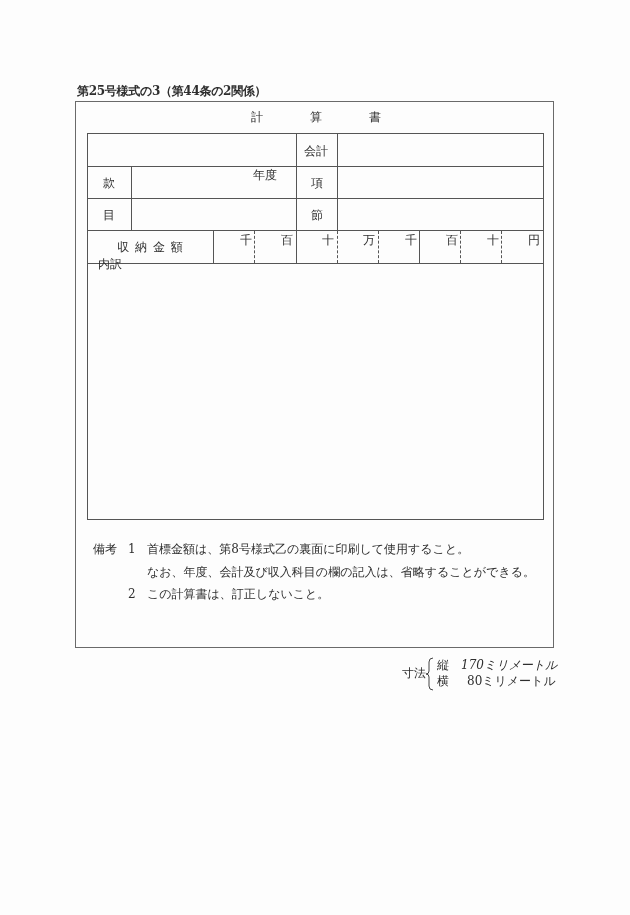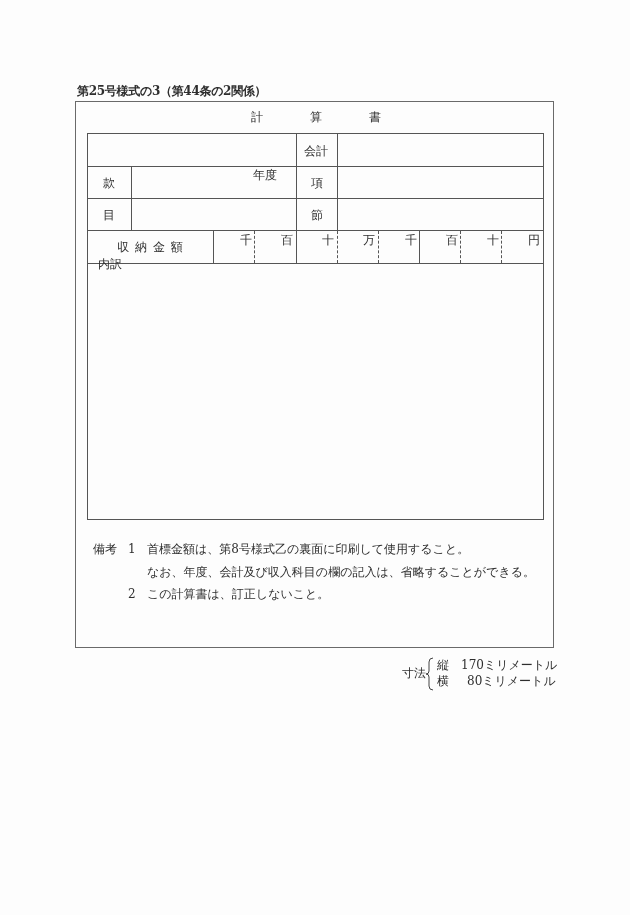--- a/index.html
+++ b/index.html
@@ -94,15 +94,15 @@
 <span class="remarks" style="left:147px;top:542px;">首標金額は、第8号様式乙の裏面に印刷して使用すること。</span>
 <span class="remarks" style="left:147px;top:565px;">なお、年度、会計及び収入科目の欄の記入は、省略することができる。</span>
 <span class="remarks" style="left:128px;top:587px;">2</span>
 <span class="remarks" style="left:147px;top:587px;">この計算書は、訂正しないこと。</span>
 
 <span class="dims" style="left:402px;top:666px;">寸法</span>
 <svg class="brace" viewBox="0 0 8 34">
   <path d="M7 1 Q3 1 3 5 L3 14 Q3 17 0 17 Q3 17 3 20 L3 29 Q3 33 7 33" fill="none" stroke="#444" stroke-width="1"></path>
 </svg>
 <span class="dims" style="left:437px;top:658px;">縦</span>
-<span class="dims" style="left:461px;top:658px;">170ミリメートル</span>
+<span class="dims" style="left:461px;top:658px;font-style:italic;">170ミリメートル</span>
 <span class="dims" style="left:437px;top:674px;">横</span>
 <span class="dims" style="left:467px;top:674px;">80ミリメートル</span>
 
 </body></html>

